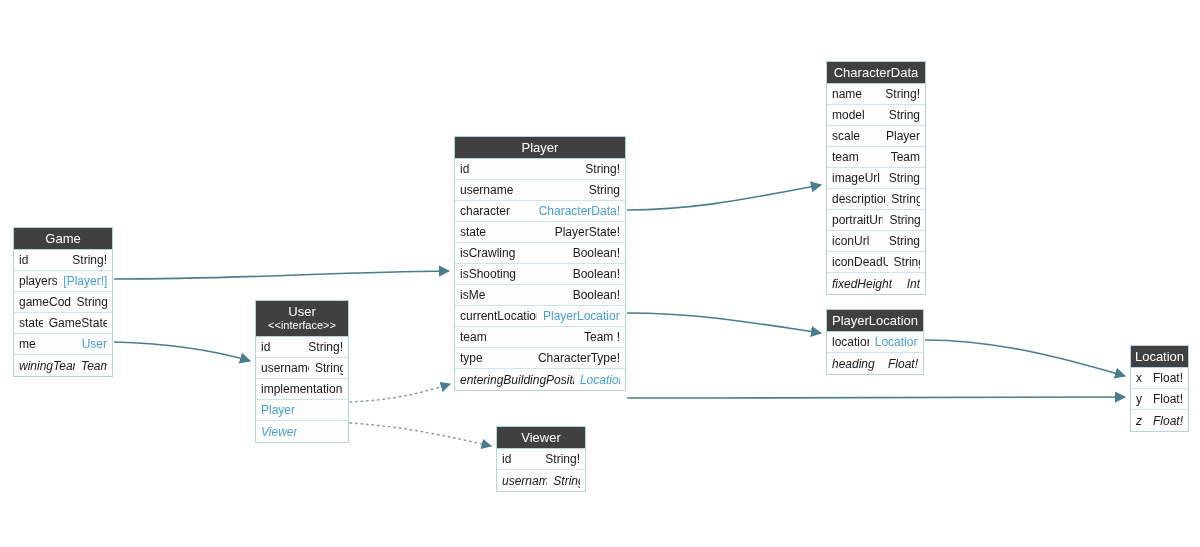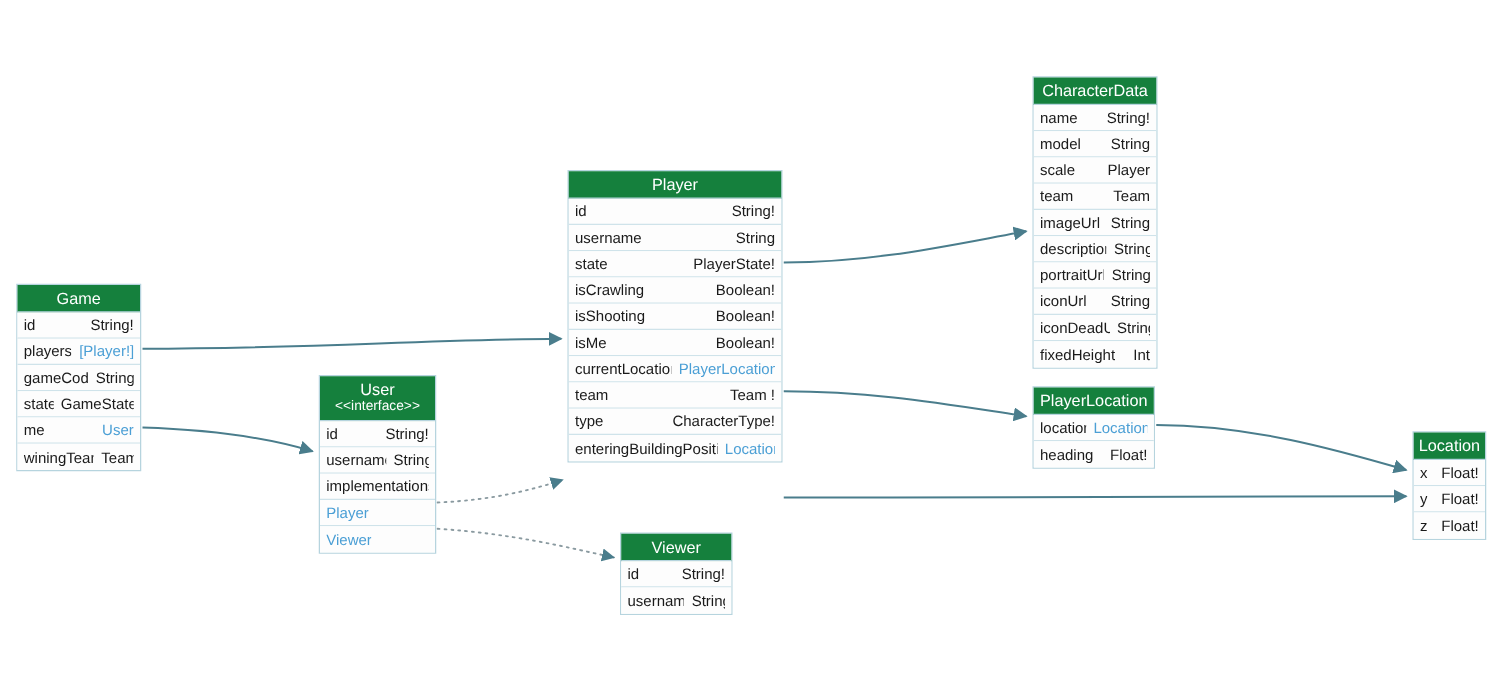--- a/index.html
+++ b/index.html
@@ -29,21 +29,21 @@
     pointer-events: none;
   }
   .entity {
     position: absolute;
     box-sizing: border-box;
     border: 1px solid #b6d4de;
     background: #ffffff;
     box-shadow: 0 0 0 0 rgba(0,0,0,0);
   }
   .entity-header {
-    background: #15803d;
+    background: #404040;
     color: #ffffff;
     font-size: 13px;
     text-align: center;
     line-height: 21px;
     height: 22px;
     box-sizing: border-box;
     border-bottom: 1px solid #b6d4de;
     white-space: nowrap;
     overflow: hidden;
   }
@@ -67,20 +67,21 @@
     color: #1a1a1a;
     padding: 0 5px;
     white-space: nowrap;
     background: #fdfdfd;
     display: flex;
     align-items: center;
     justify-content: space-between;
   }
   .row:last-child {
     border-bottom: none;
+    font-style: italic;
   }
   .row .fname {
     text-align: left;
     overflow: hidden;
   }
   .row .ftype {
     padding-left: 6px;
     overflow: hidden;
   }
   .row .ftype.link, .row .fname.link {
@@ -183,20 +184,24 @@
     <div class="entity-header">Player</div>
     <div class="row">
       <span class="fname">id</span>
       <span class="ftype">String!</span>
     </div>
     <div class="row">
       <span class="fname">username</span>
       <span class="ftype">String</span>
     </div>
     <div class="row">
+      <span class="fname">character</span>
+      <span class="ftype link">CharacterData!</span>
+    </div>
+    <div class="row">
       <span class="fname">state</span>
       <span class="ftype">PlayerState!</span>
     </div>
     <div class="row">
       <span class="fname">isCrawling</span>
       <span class="ftype">Boolean!</span>
     </div>
     <div class="row">
       <span class="fname">isShooting</span>
       <span class="ftype">Boolean!</span>

